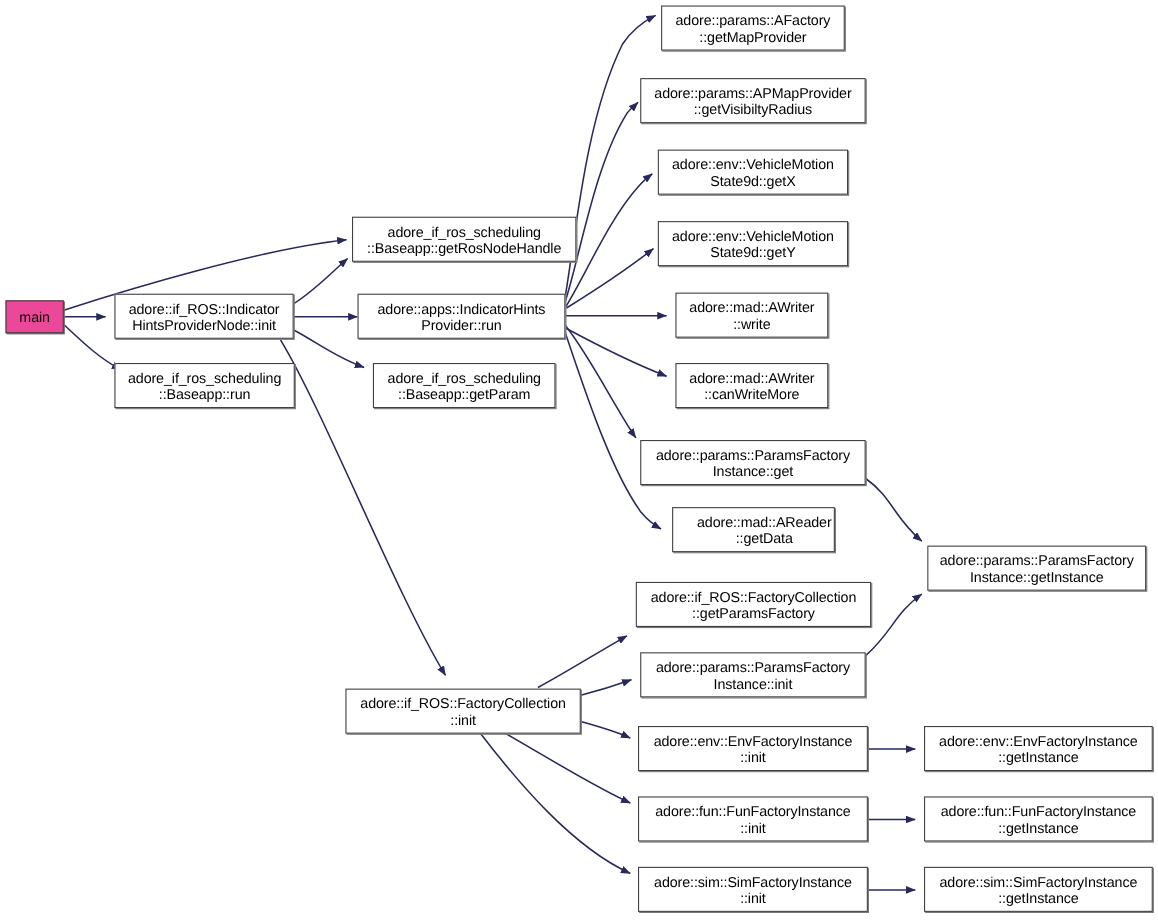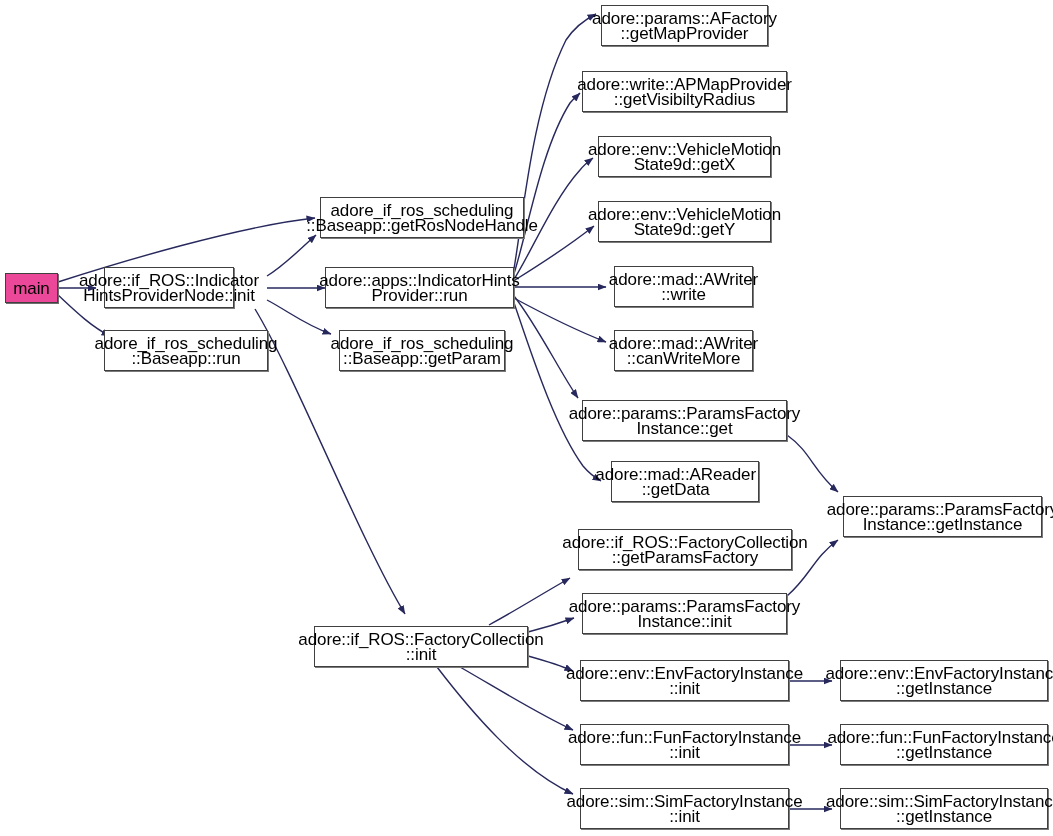--- a/index.html
+++ b/index.html
@@ -26,21 +26,21 @@
   .node {
     position: absolute;
     box-sizing: border-box;
     border: 1px solid #404040;
     background: #ffffff;
     color: #000000;
     display: flex;
     align-items: center;
     justify-content: center;
     text-align: center;
-    font-size: 17px;
+    font-size: 13px;
     line-height: 15px;
     letter-spacing: -0.1px;
     white-space: pre-line;
     box-shadow: 1px 1px 0 0 #7a7a7a;
   }
   .node.root {
     background: #ec4899;
     box-shadow: 1px 1px 0 0 #6e6e6e;
   }
   .node-label {
@@ -82,33 +82,33 @@
         <path d="M460,667 C500,690 540,715 573,730" fill="none" stroke="#27285c" stroke-width="1.4" marker-end="url(#arrowhead)"></path>
         <path d="M437,667 C470,710 520,770 573,794" fill="none" stroke="#27285c" stroke-width="1.4" marker-end="url(#arrowhead)"></path>
         <path d="M787,596 C811,575 813,558 838,540" fill="none" stroke="#27285c" stroke-width="1.4" marker-end="url(#arrowhead)"></path>
         <path d="M789,681 L832,681" fill="none" stroke="#27285c" stroke-width="1.4" marker-end="url(#arrowhead)"></path>
         <path d="M789,745 L832,745" fill="none" stroke="#27285c" stroke-width="1.4" marker-end="url(#arrowhead)"></path>
         <path d="M789,809 L832,809" fill="none" stroke="#27285c" stroke-width="1.4" marker-end="url(#arrowhead)"></path>
       </g>
   </svg>
   <div id="node-layer">
       <div class="node root" style="left: 5px; top: 273px; width: 53px; height: 30px;"><span class="node-label">main</span></div>
-      <div class="node" style="left: 104px; top: 267px; width: 130px; height: 41px;"><span class="node-label">adore::if_ROS::Indicator
+      <div class="node" style="left: 104px; top: 267px; width: 163px; height: 41px;"><span class="node-label">adore::if_ROS::Indicator
 HintsProviderNode::init</span></div>
       <div class="node" style="left: 104px; top: 330px; width: 164px; height: 41px;"><span class="node-label">adore_if_ros_scheduling
 ::Baseapp::run</span></div>
       <div class="node" style="left: 320px; top: 197px; width: 204px; height: 41px;"><span class="node-label">adore_if_ros_scheduling
 ::Baseapp::getRosNodeHandle</span></div>
       <div class="node" style="left: 325px; top: 267px; width: 189px; height: 41px;"><span class="node-label">adore::apps::IndicatorHints
 Provider::run</span></div>
       <div class="node" style="left: 339px; top: 330px; width: 166px; height: 41px;"><span class="node-label">adore_if_ros_scheduling
 ::Baseapp::getParam</span></div>
       <div class="node" style="left: 601px; top: 5px; width: 167px; height: 41px;"><span class="node-label">adore::params::AFactory
 ::getMapProvider</span></div>
-      <div class="node" style="left: 582px; top: 71px; width: 205px; height: 41px;"><span class="node-label">adore::write::APMapProvider
+      <div class="node" style="left: 582px; top: 71px; width: 205px; height: 41px;"><span class="node-label">adore::params::APMapProvider
 ::getVisibiltyRadius</span></div>
       <div class="node" style="left: 598px; top: 136px; width: 173px; height: 41px;"><span class="node-label">adore::env::VehicleMotion
 State9d::getX</span></div>
       <div class="node" style="left: 598px; top: 201px; width: 173px; height: 41px;"><span class="node-label">adore::env::VehicleMotion
 State9d::getY</span></div>
       <div class="node" style="left: 614px; top: 266px; width: 139px; height: 41px;"><span class="node-label">adore::mad::AWriter
 ::write</span></div>
       <div class="node" style="left: 614px; top: 330px; width: 139px; height: 41px;"><span class="node-label">adore::mad::AWriter
 ::canWriteMore</span></div>
       <div class="node" style="left: 582px; top: 400px; width: 205px; height: 41px;"><span class="node-label">adore::params::ParamsFactory

